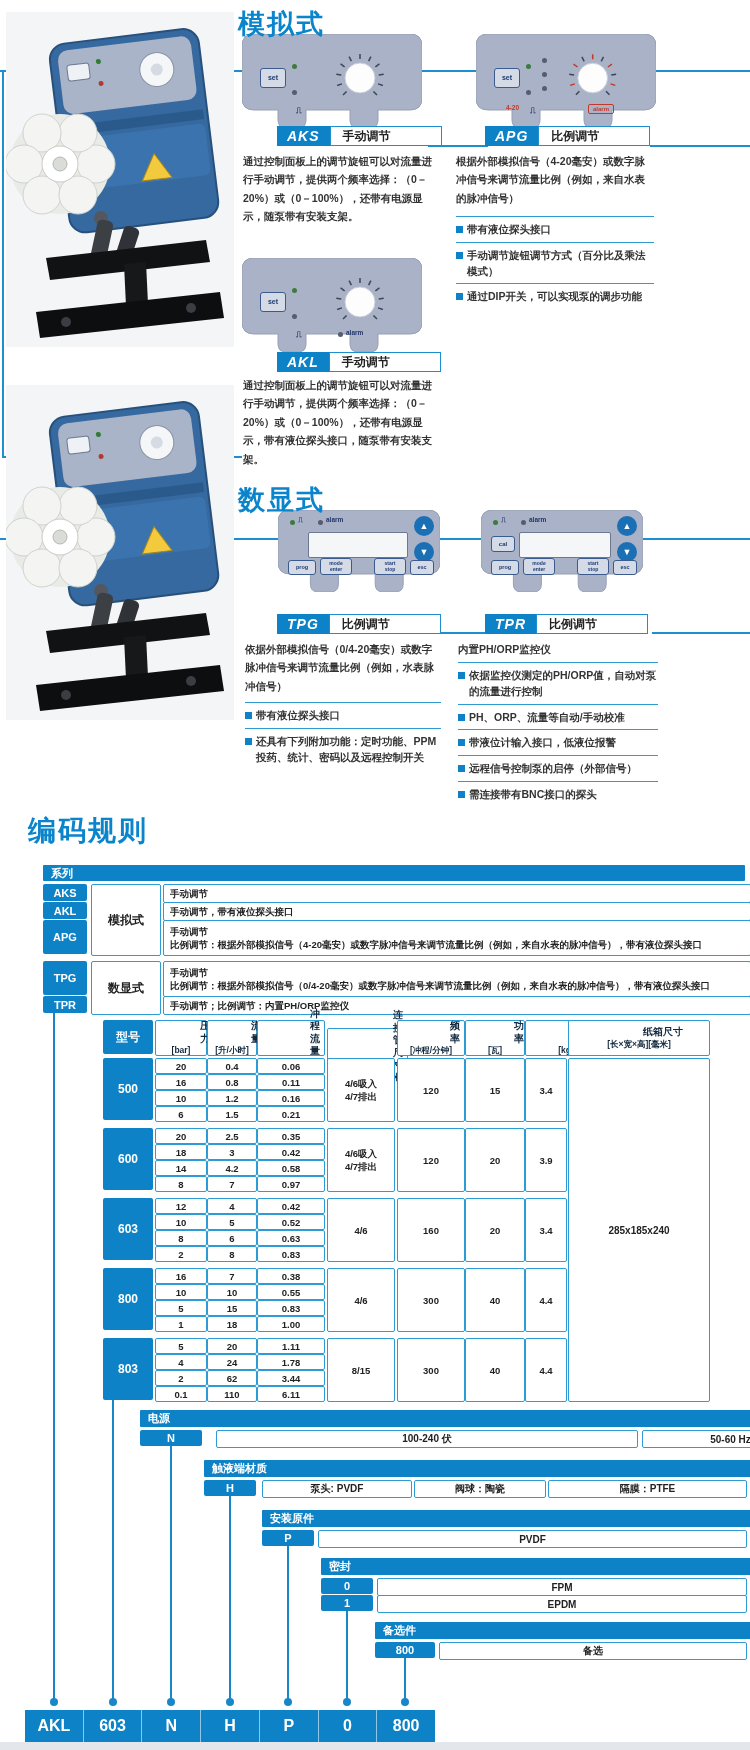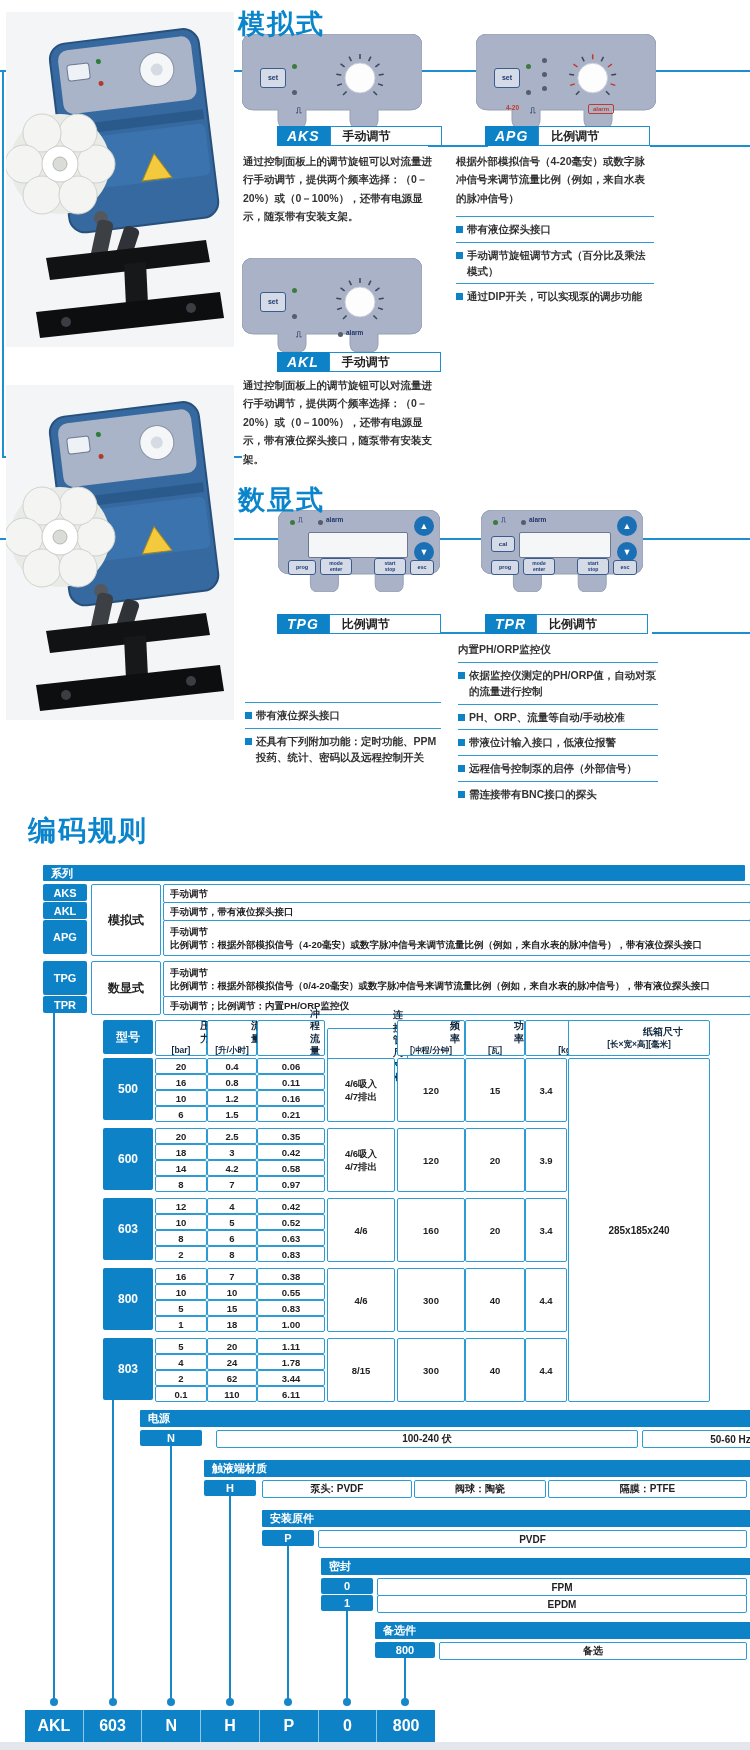--- a/index.html
+++ b/index.html
@@ -279,20 +279,21 @@
   <div class="sec-head" style="left:277px;top:352px;">
     <div class="sec-code">AKL</div>
     <div class="sec-type">手动调节</div>
   </div>
   <div class="desc" style="left:243px;top:376px;width:192px;">通过控制面板上的调节旋钮可以对流量进行手动调节，提供两个频率选择：（0－20%）或（0－100%），还带有电源显示，带有液位探头接口，随泵带有安装支架。</div>
 
   <div class="sec-head" style="left:277px;top:614px;">
     <div class="sec-code">TPG</div>
     <div class="sec-type">比例调节</div>
   </div>
+  <div class="desc" style="left:245px;top:640px;width:196px;">依据外部模拟信号（0/4-20毫安）或数字脉冲信号来调节流量比例（例如，水表脉冲信号）</div>
   <div class="bullets" style="left:245px;top:702px;width:196px;">
       <div class="bullet">
         <span class="sq"></span>
         <span>带有液位探头接口</span>
       </div>
       <div class="bullet">
         <span class="sq"></span>
         <span>还具有下列附加功能：定时功能、PPM投药、统计、密码以及远程控制开关</span>
       </div>
     </div>

